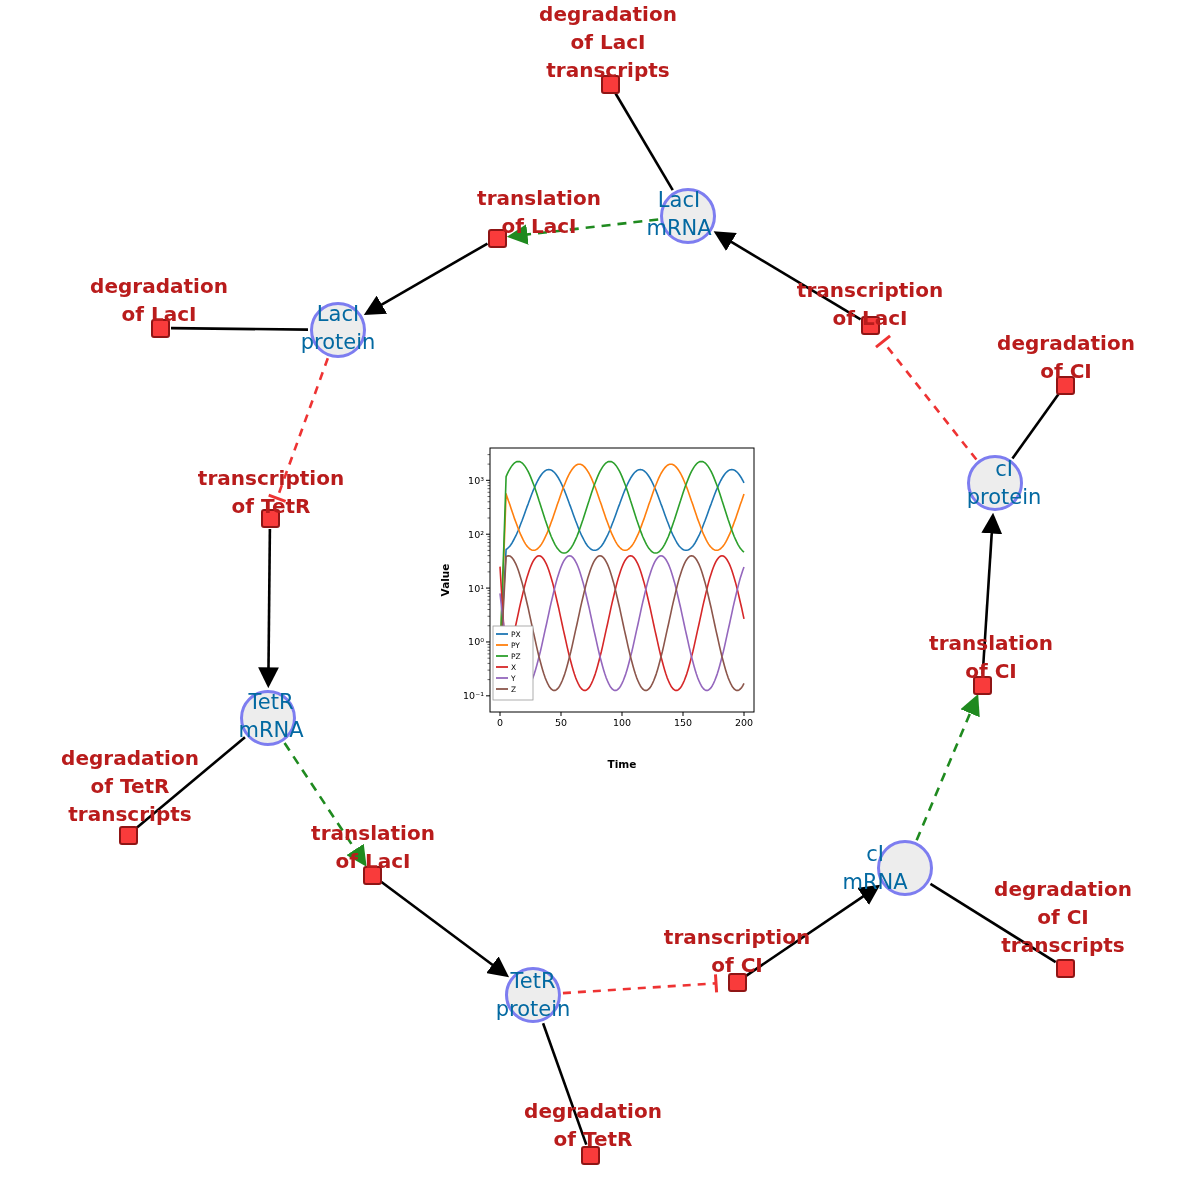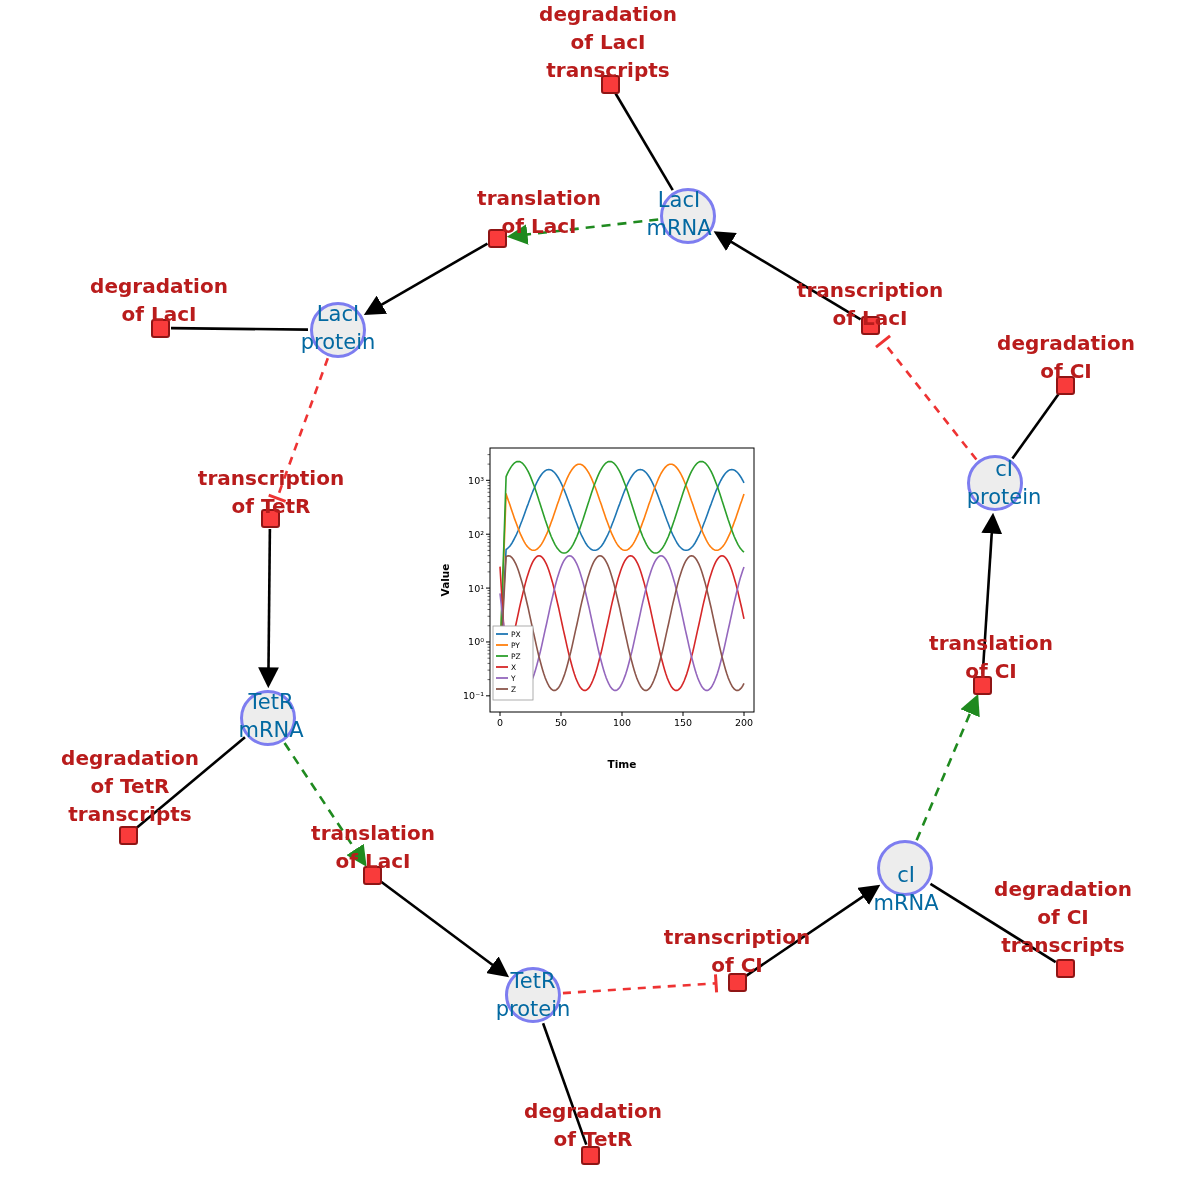--- a/index.html
+++ b/index.html
@@ -59,21 +59,21 @@
   <div id="nodes">
       <div class="species-node" style="left: 660px; top: 188px;"></div>
       <div class="species-label" style="left: 679px; top: 214px;">LacI mRNA</div>
       <div class="species-node" style="left: 310px; top: 302px;"></div>
       <div class="species-label" style="left: 338px; top: 328px;">LacI protein</div>
       <div class="species-node" style="left: 240px; top: 690px;"></div>
       <div class="species-label" style="left: 271px; top: 716px;">TetR mRNA</div>
       <div class="species-node" style="left: 505px; top: 967px;"></div>
       <div class="species-label" style="left: 533px; top: 995px;">TetR protein</div>
       <div class="species-node" style="left: 877px; top: 840px;"></div>
-      <div class="species-label" style="left: 906px; top: 868px; margin-top: 21px;">cI mRNA</div>
+      <div class="species-label" style="left: 875px; top: 868px;">cI mRNA</div>
       <div class="species-node" style="left: 967px; top: 455px;"></div>
       <div class="species-label" style="left: 995px; top: 483px; margin-left: 9px;">cI protein</div>
       <div class="reaction-node" style="left: 600.5px; top: 74.5px;"></div>
       <div class="reaction-label" style="left: 608px; top: 42px;">degradation of LacI
 transcripts</div>
       <div class="reaction-node" style="left: 487.5px; top: 228.5px;"></div>
       <div class="reaction-label" style="left: 499px; top: 212px; margin-left: 40px;">translation of LacI</div>
       <div class="reaction-node" style="left: 860.5px; top: 315.5px;"></div>
       <div class="reaction-label" style="left: 870px; top: 297px; margin-top: 7px;">transcription of LacI</div>
       <div class="reaction-node" style="left: 150.5px; top: 318.5px;"></div>

